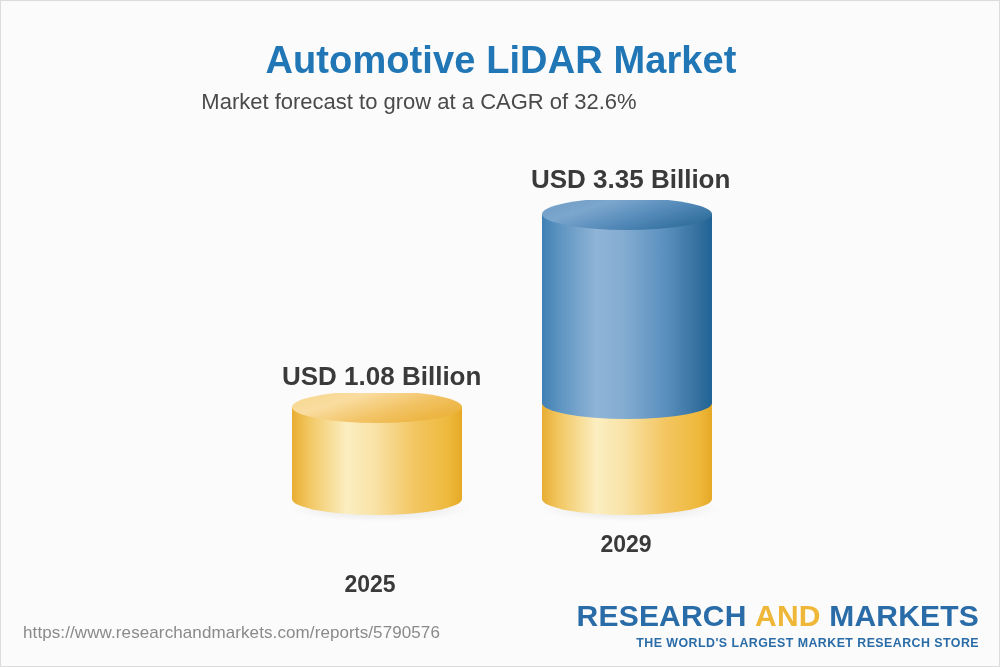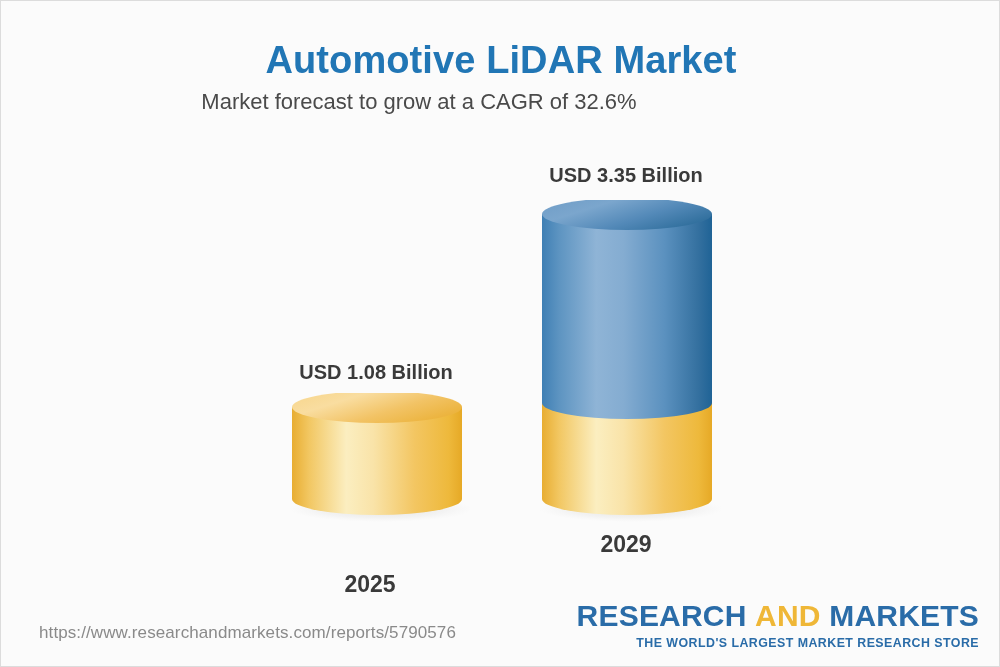--- a/index.html
+++ b/index.html
@@ -40,21 +40,21 @@
     text-align: center;
     font-size: 22px;
     font-weight: normal;
     color: #4a4a4a;
   }
 
   
   .value-label {
     position: absolute;
     text-align: center;
-    font-size: 20px;
+    font-size: 26px;
     font-weight: bold;
     color: #3a3a3a;
     white-space: nowrap;
   }
   #value-label-0 { top: 352px; left: 281px; width: 188px; margin-top: 8px; }
   #value-label-1 { top: 163px; left: 530px; width: 190px; }
 
   
   .category-label {
     position: absolute;
@@ -68,21 +68,21 @@
 
   
   .cylinder {
     position: absolute;
   }
   .cyl-svg { display: block; }
 
   
   #footer-url {
     position: absolute;
-    left: 38px;
+    left: 22px;
     top: 622px;
     font-size: 17px;
     color: #8a8a8a;
     letter-spacing: 0.1px;
   }
   #brand-logo {
     position: absolute;
     right: 20px;
     top: 600px;
     text-align: right;

